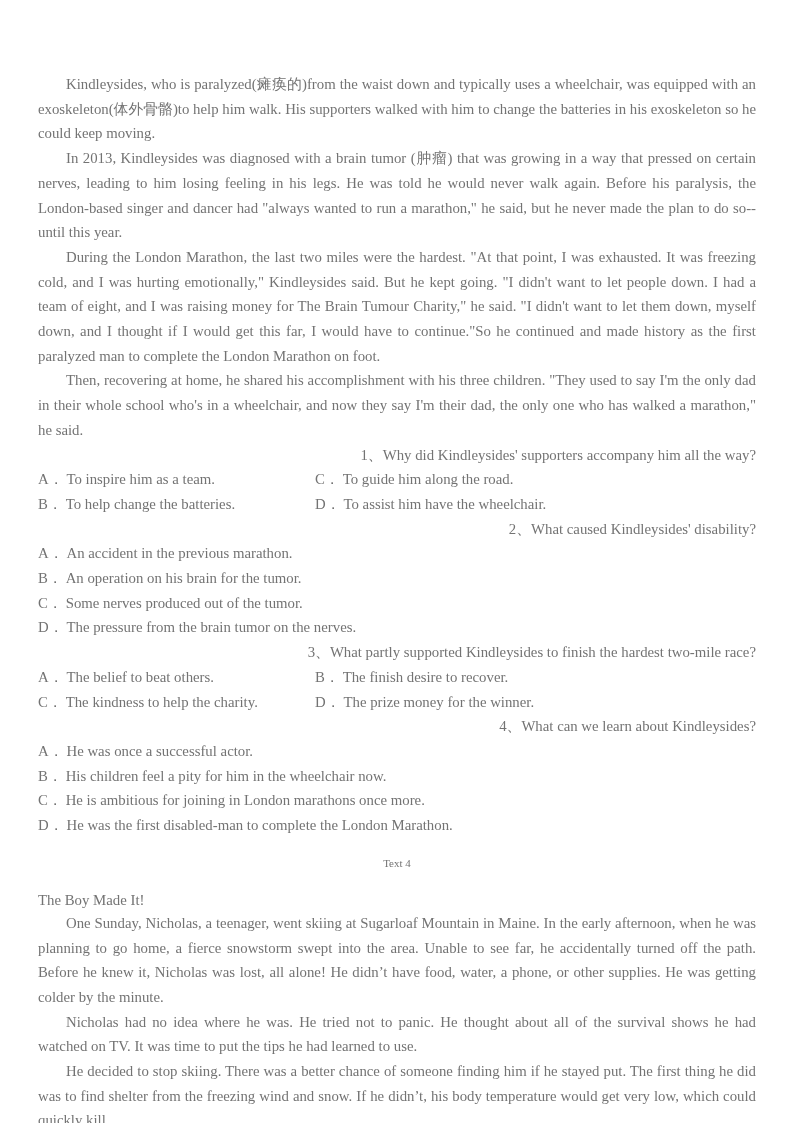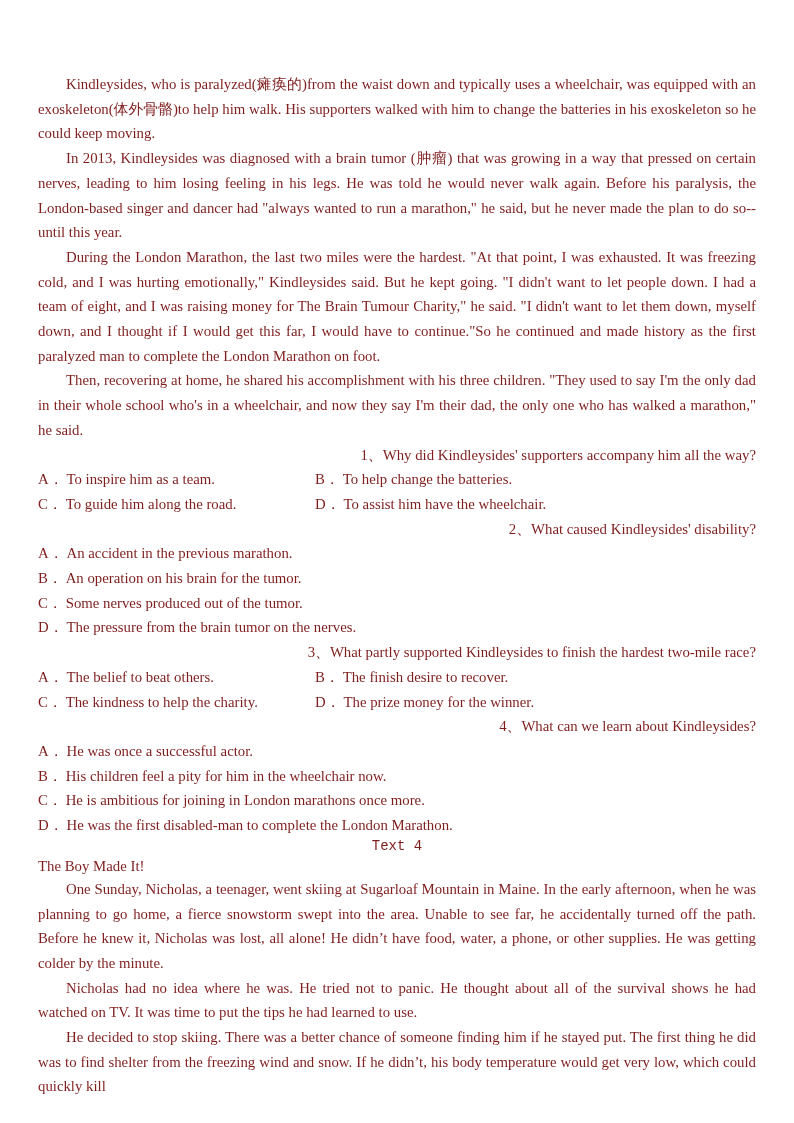--- a/index.html
+++ b/index.html
@@ -14,21 +14,21 @@
     position: relative;
   }
   .page {
     box-sizing: border-box;
     width: 794px;
     height: 1123px;
     padding: 72px 38px 0 38px;
     font-family: "Liberation Serif", "DejaVu Serif", serif;
     font-size: 14.8px;
     line-height: 24.7px;
-    color: #7f1d1d;
+    color: #737373;
     background: #ffffff;
   }
   .para {
     margin: 0;
     text-align: justify;
     text-indent: 28px;
   }
   .qa {
     margin: 0;
   }
@@ -41,24 +41,24 @@
     grid-template-columns: 277px 1fr;
   }
   .opt {
     margin: 0;
   }
   .opt-label {
     margin-right: 3px;
   }
   .section-heading {
     text-align: center;
-    font-family: Liberation Mono, monospace;
-    font-size: 14px;
+    font-family: Liberation Serif, serif;
+    font-size: 11px;
     line-height: 17px;
-    margin: 0;
+    margin: 17px;
   }
   .passage-title {
     margin: 0;
     text-indent: 0;
     line-height: 22px;
   }
 </style>
 </head>
 <body>
 
@@ -68,22 +68,22 @@
     <p class="para">Kindleysides, who is paralyzed(瘫痪的)from the waist down and typically uses a wheelchair, was equipped with an exoskeleton(体外骨骼)to help him walk. His supporters walked with him to change the batteries in his exoskeleton so he could keep moving.</p>
     <p class="para">In 2013, Kindleysides was diagnosed with a brain tumor (肿瘤) that was growing in a way that pressed on certain nerves, leading to him losing feeling in his legs. He was told he would never walk again. Before his paralysis, the London-based singer and dancer had "always wanted to run a marathon," he said, but he never made the plan to do so--until this year.</p>
     <p class="para">During the London Marathon, the last two miles were the hardest. "At that point, I was exhausted. It was freezing cold, and I was hurting emotionally," Kindleysides said. But he kept going. "I didn't want to let people down. I had a team of eight, and I was raising money for The Brain Tumour Charity," he said. "I didn't want to let them down, myself down, and I thought if I would get this far, I would have to continue."So he continued and made history as the first paralyzed man to complete the London Marathon on foot.</p>
     <p class="para">Then, recovering at home, he shared his accomplishment with his three children. "They used to say I'm the only dad in their whole school who's in a wheelchair, and now they say I'm their dad, the only one who has walked a marathon," he said.</p>
   </div>
 
   <div class="qa">
     <div class="stem"><span>1、</span><span>Why did Kindleysides' supporters accompany him all the way?</span></div>
     <div class="opts-2col">
       <div class="opt"><span class="opt-label">A．</span><span>To inspire him as a team.</span></div>
+      <div class="opt"><span class="opt-label">C．</span><span>To guide him along the road.</span></div>
       <div class="opt"><span class="opt-label">B．</span><span>To help change the batteries.</span></div>
-      <div class="opt"><span class="opt-label">C．</span><span>To guide him along the road.</span></div>
       <div class="opt"><span class="opt-label">D．</span><span>To assist him have the wheelchair.</span></div>
     </div>
   </div>
 
   <div class="qa">
     <div class="stem"><span>2、</span><span>What caused Kindleysides' disability?</span></div>
     <div class="opt"><span class="opt-label">A．</span><span>An accident in the previous marathon.</span></div>
     <div class="opt"><span class="opt-label">B．</span><span>An operation on his brain for the tumor.</span></div>
     <div class="opt"><span class="opt-label">C．</span><span>Some nerves produced out of the tumor.</span></div>
     <div class="opt"><span class="opt-label">D．</span><span>The pressure from the brain tumor on the nerves.</span></div>

